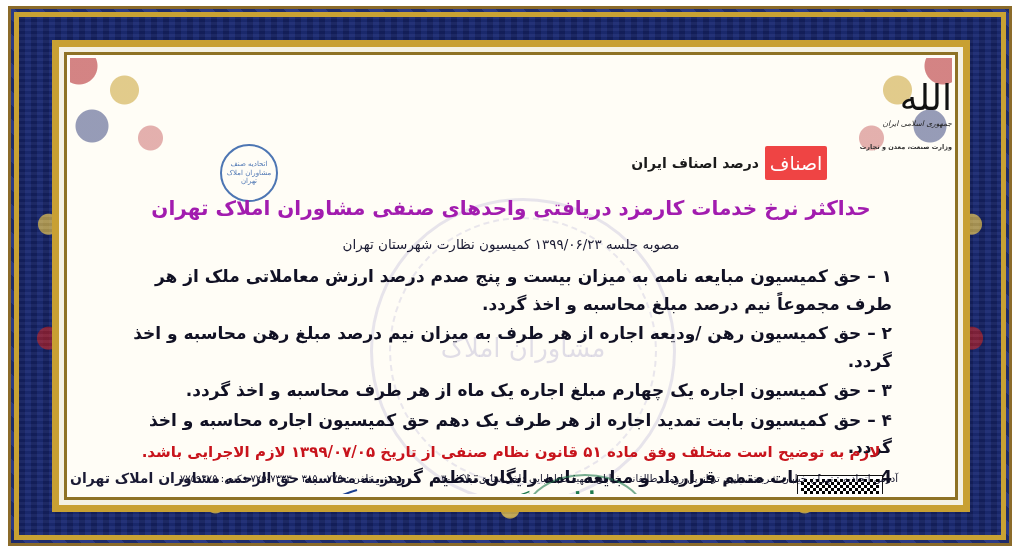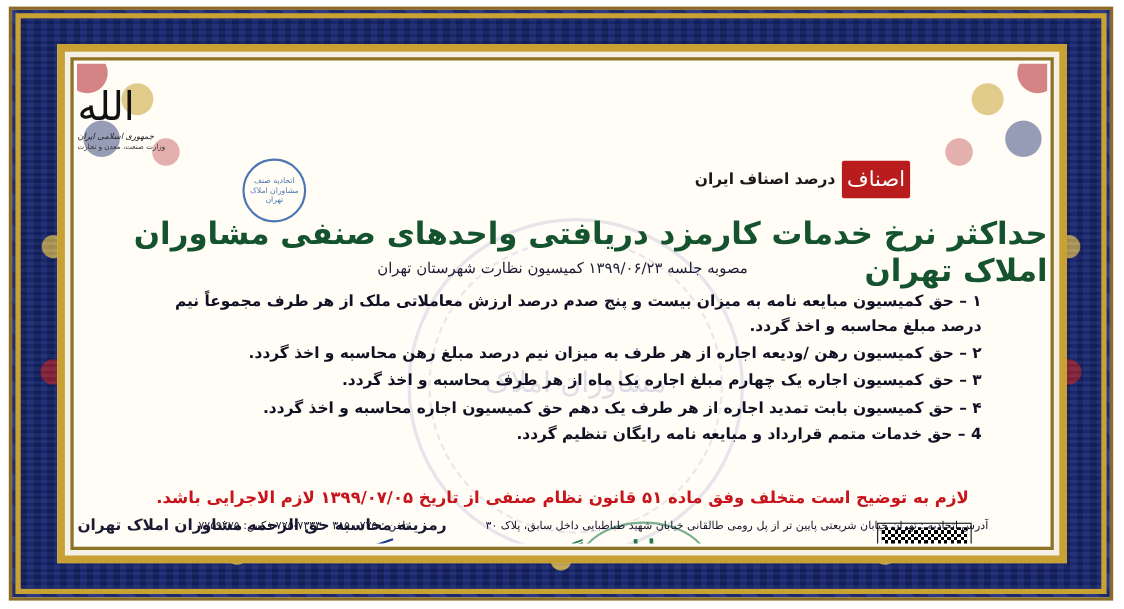--- a/index.html
+++ b/index.html
@@ -142,51 +142,52 @@
     color: rgba(96,86,165,.35);
     font-size: 26px;
     letter-spacing: 2px;
   }
 
   
   .emblem {
     position: absolute;
     right: 0; left: 0;
     top: 22px;
-    text-align: left;
+    text-align: right;
   }
   .emblem-mark {
     font-size: 36px;
     color: #111;
     line-height: 1;
   }
   .emblem-caption {
     font-size: 7.5px;
     color: #222;
     margin-top: 3px;
     letter-spacing: .3px;
     font-style: italic;
   }
   .emblem-caption2 {
     font-size: 6.5px;
     color: #333;
-    margin-top: 1px;
+    margin-top: 15px;
+    font-weight: bold;
   }
 
   .asnaf-logo {
     position: absolute;
     right: 125px;
     top: 88px;
     display: flex;
     align-items: center;
     gap: 6px;
   }
   .asnaf-logo .mark {
     width: 62px; height: 34px;
-    background: #b91c1c;
+    background: #ef4444;
     color: #fff;
     font-size: 19px;
     display: flex;
     align-items: center;
     justify-content: center;
     border-radius: 2px;
   }
   .asnaf-logo .label {
     font-size: 14px;
     color: #1a1a1a;
@@ -210,45 +211,45 @@
     line-height: 1.25;
     padding: 4px;
     box-sizing: border-box;
   }
 
   
   .doc-title {
     position: absolute;
     top: 138px;
     width: 100%;
-    text-align: right;
-    font-size: 28px;
-    font-weight: bold;
-    color: #14532d;
+    text-align: center;
+    font-size: 20px;
+    font-weight: bold;
+    color: #a21caf;
     letter-spacing: .5px;
   }
   .doc-subtitle {
     position: absolute;
     top: 178px;
     width: 100%;
     text-align: center;
     font-size: 13.5px;
     color: #1b1b33;
   }
 
   
   .clauses {
     position: absolute;
     top: 205px;
     right: 60px;
     left: 60px;
     text-align: right;
   }
   .clause {
-    font-size: 14px;
+    font-size: 17px;
     color: #111124;
     line-height: 1.62;
     margin-bottom: 2px;
     font-weight: bold;
   }
 
   
   .warning {
     position: absolute;
     top: 385px;

